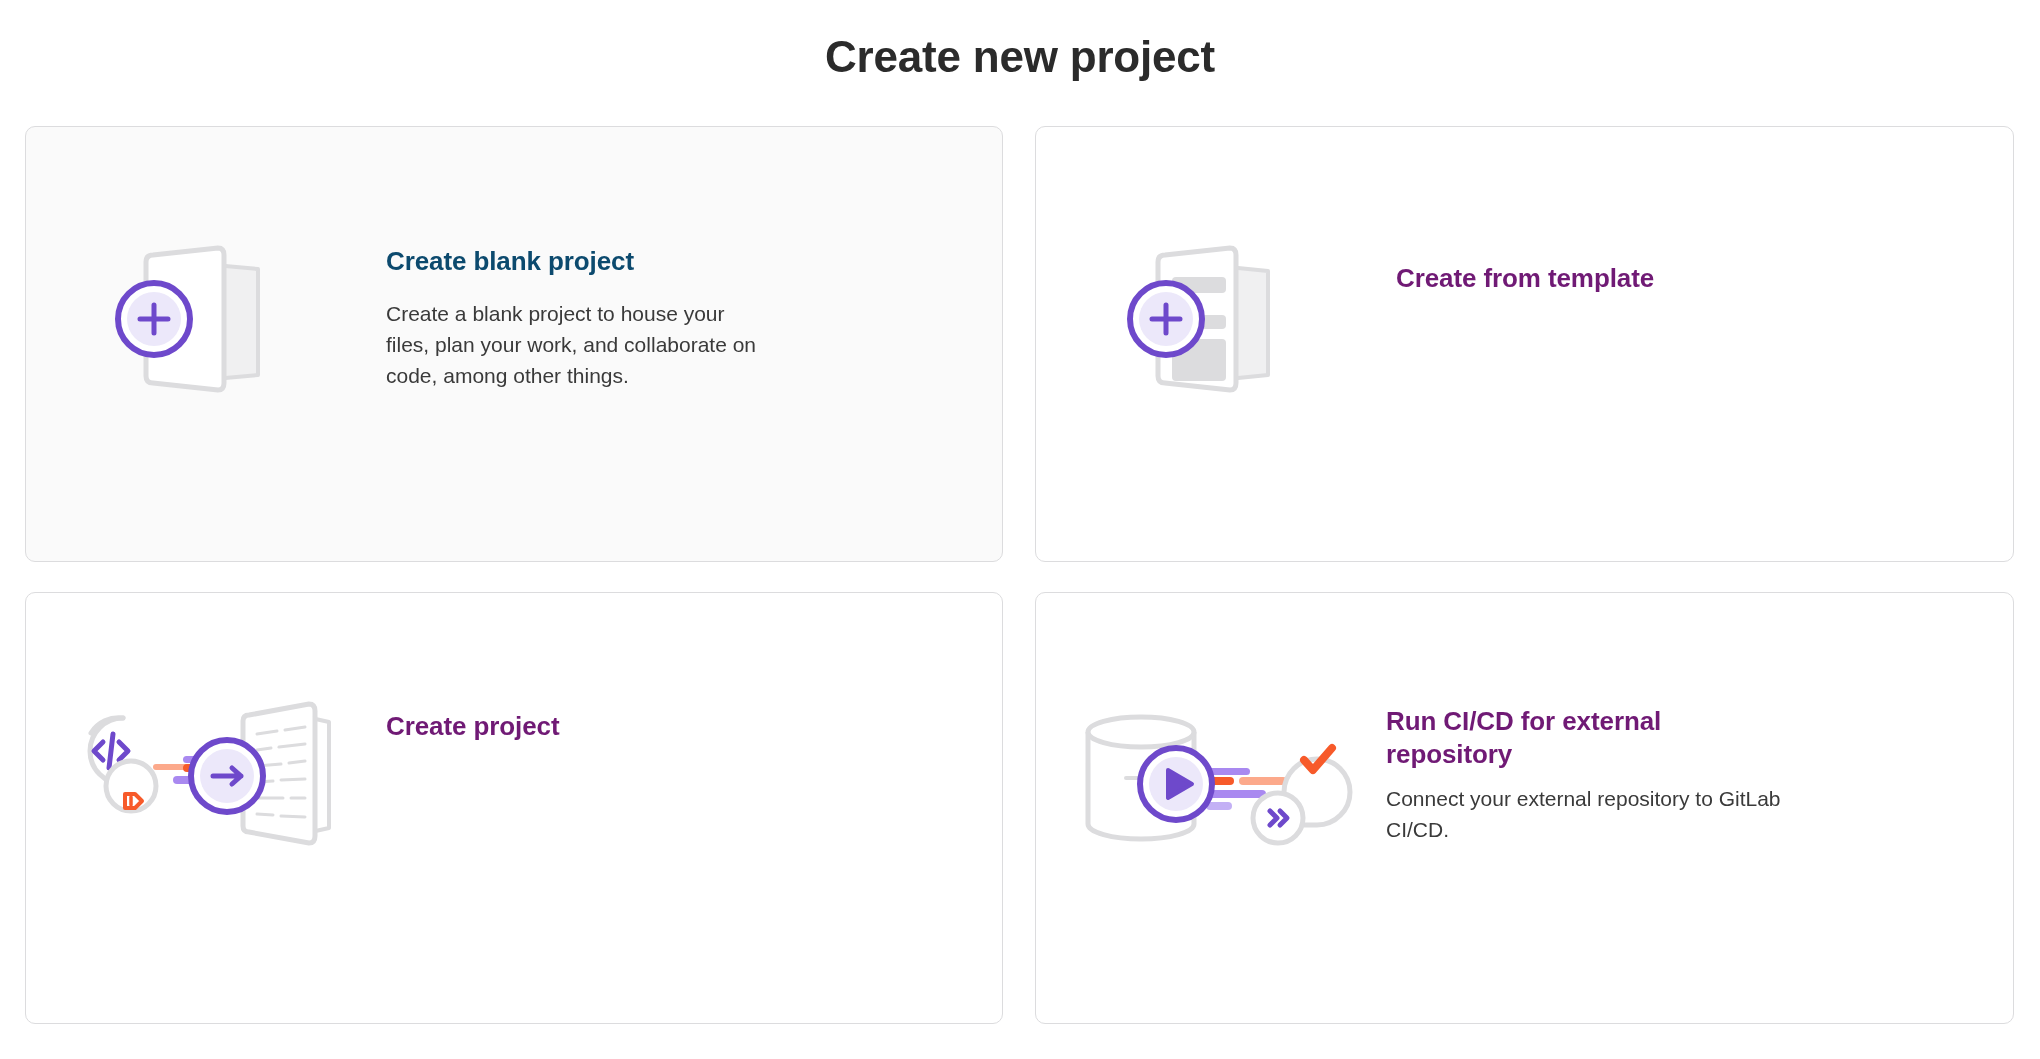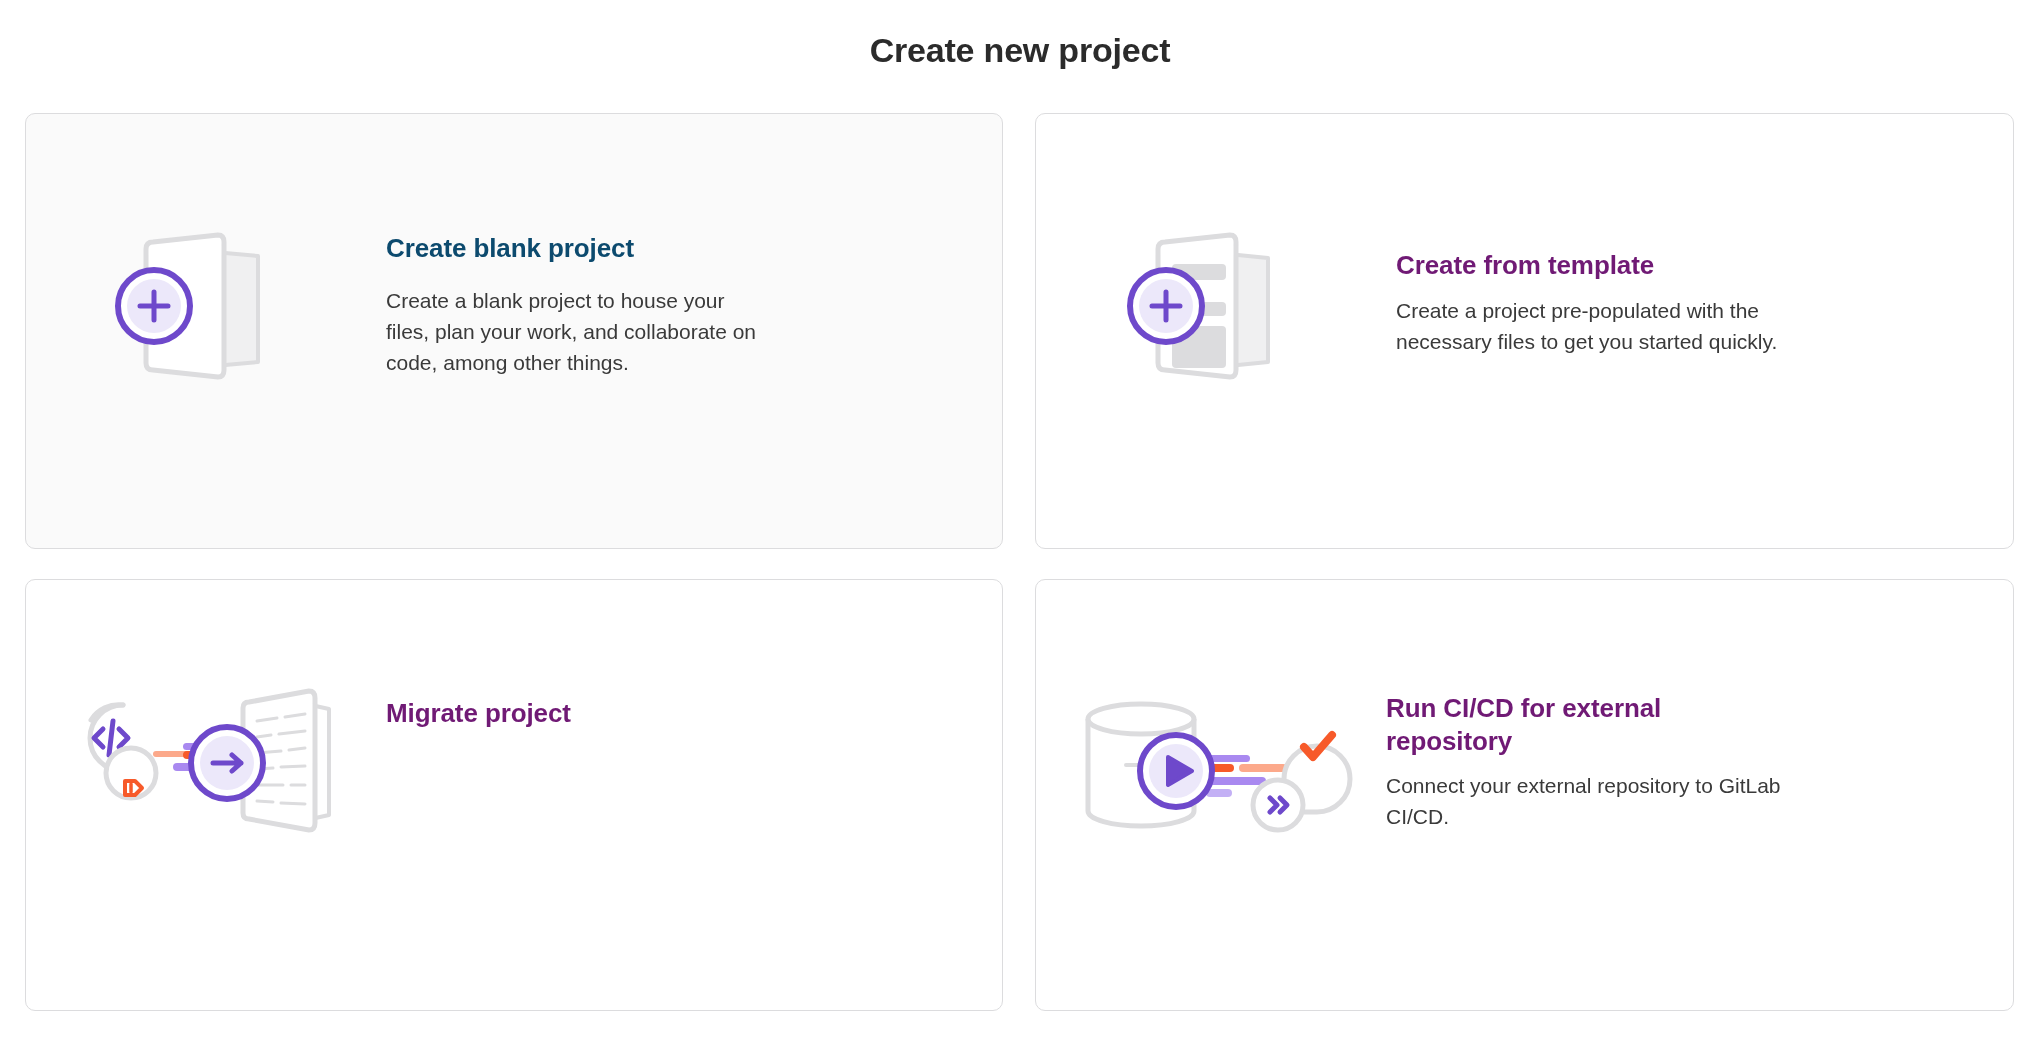--- a/index.html
+++ b/index.html
@@ -14,21 +14,21 @@
 
   .page {
     position: relative;
     width: 2040px;
     height: 1059px;
     padding: 0 25px;
   }
 
   .page-title {
     text-align: center;
-    font-size: 34px;
+    font-size: 44px;
     font-weight: bold;
     color: #2b2b2b;
     letter-spacing: -0.2px;
     padding-top: 28px;
     padding-bottom: 0;
     line-height: 1.3;
   }
 
   .card-grid {
     display: grid;
@@ -146,21 +146,20 @@
           <rect x="56" y="80" width="54" height="14" rx="4" fill="#dcdcde"></rect>
           <rect x="56" y="104" width="54" height="42" rx="4" fill="#dcdcde"></rect>
 
           <circle cx="50" cy="84" r="36" fill="#ffffff" stroke="#6e49cb" stroke-width="6"></circle>
           <circle cx="50" cy="84" r="27" fill="#ece8fa"></circle>
           <path d="M50 70 L50 98 M36 84 L64 84" stroke="#6e49cb" stroke-width="5" stroke-linecap="round"></path>
         </svg>
       </div>
       <div class="card-body">
         <div class="card-title purple">Create from template</div>
-        <div class="card-desc">Create a project pre-populated with the necessary files to get you started quickly.</div>
       </div>
     </a>
 
     <a class="card row2 c3">
       <div class="card-illustration">
         <svg width="290" height="170" viewBox="0 0 290 170">
 
           <path d="M62 30 A33 33 0 1 0 62 96 L75 96" fill="#ffffff" stroke="#dcdcde" stroke-width="5" stroke-linecap="round"></path>
           <path d="M30 45 A33 33 0 0 1 62 30" fill="none" stroke="#dcdcde" stroke-width="5" stroke-linecap="round"></path>
           <g>
@@ -197,21 +196,21 @@
             <path d="M196 126 L212 127"></path>
               <path d="M220 128 L244 129"></path>
           </g>
 
           <circle cx="166" cy="88" r="36" fill="#ffffff" stroke="#6e49cb" stroke-width="6"></circle>
           <circle cx="166" cy="88" r="27" fill="#ece8fa"></circle>
           <path d="M152 88 L180 88 M171 80 L180 88 L171 96" fill="none" stroke="#6e49cb" stroke-width="5" stroke-linecap="round" stroke-linejoin="round"></path>
         </svg>
       </div>
       <div class="card-body">
-        <div class="card-title purple">Migrate project</div>
+        <div class="card-title purple">Create project</div>
       </div>
     </a>
 
     <a class="card row2 c4">
       <div class="card-illustration">
         <svg width="290" height="170" viewBox="0 0 290 170">
 
           <g>
             <path d="M22 44 L22 136 A53 15 0 0 0 128 136 L128 44" fill="#ffffff" stroke="#dcdcde" stroke-width="5" stroke-linejoin="round"></path>
             <ellipse cx="75" cy="44" rx="53" ry="15" fill="#ffffff" stroke="#dcdcde" stroke-width="5"></ellipse>

